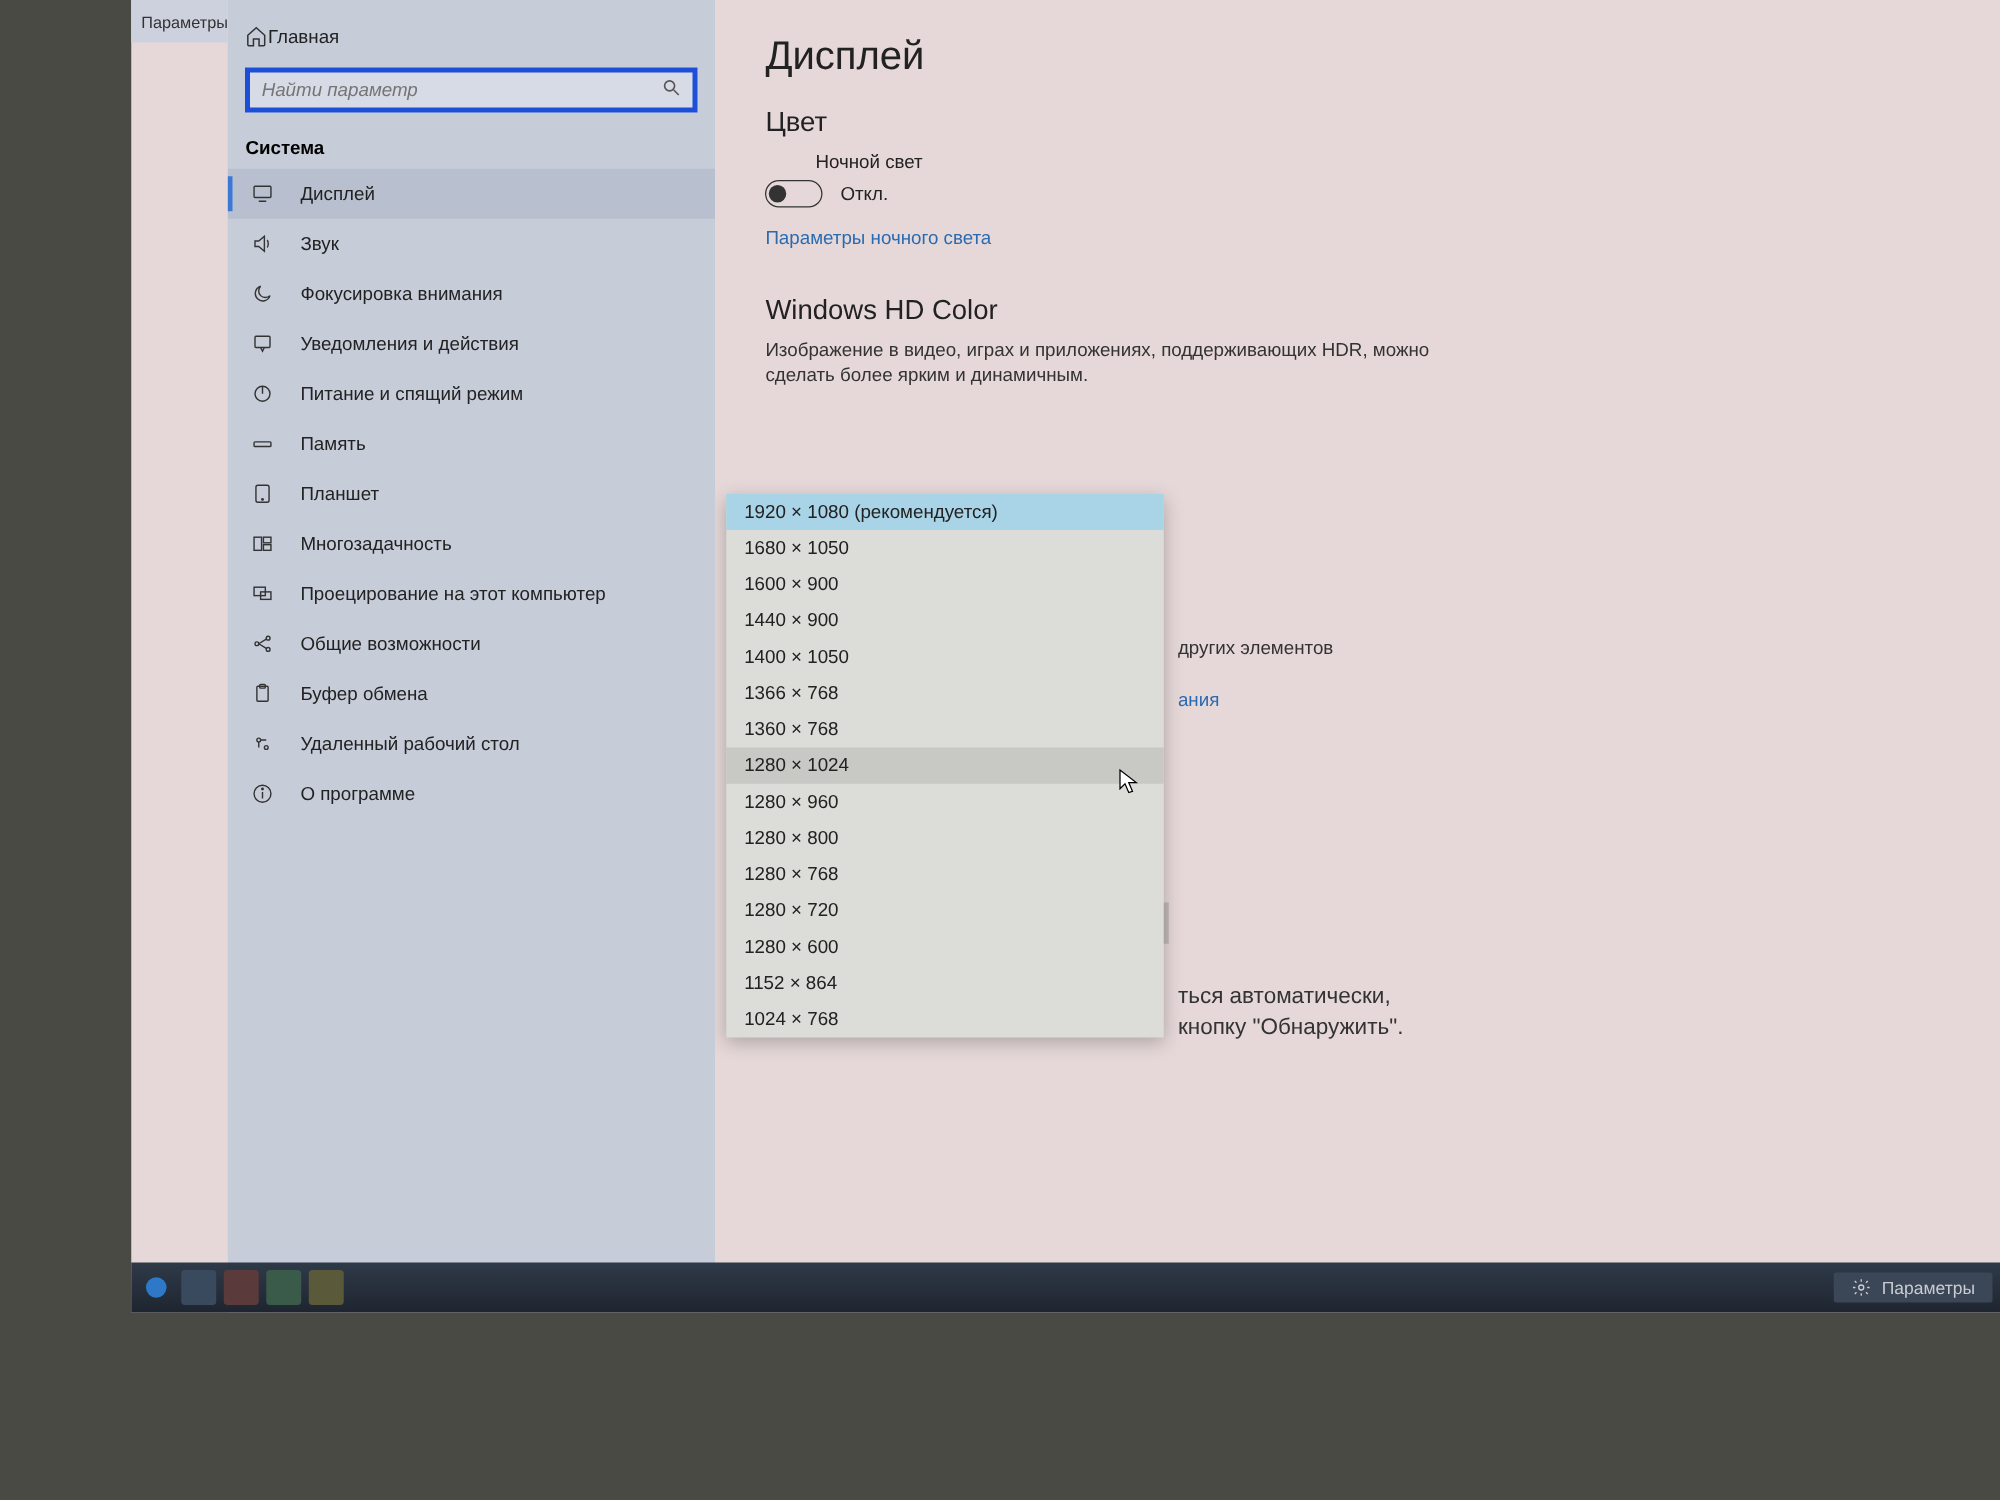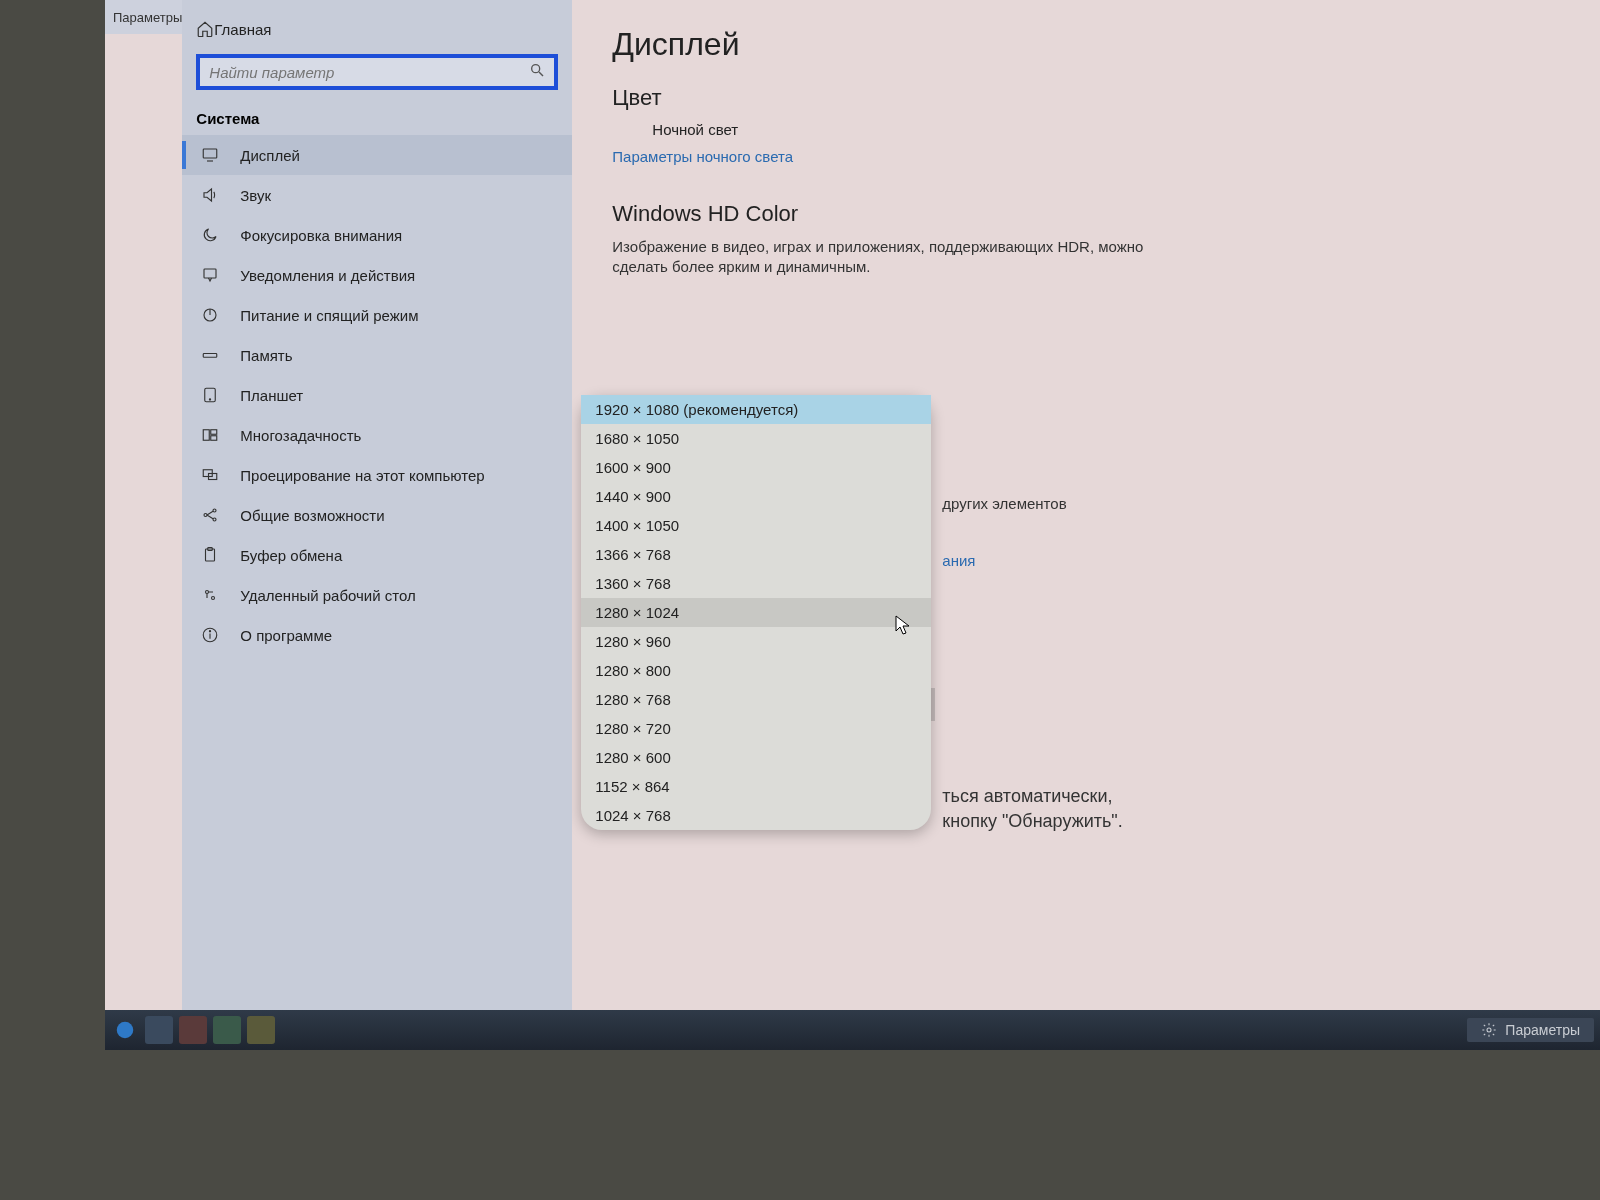--- a/index.html
+++ b/index.html
@@ -44,21 +44,20 @@
     }
     .toggle-knob { width:14px; height:14px; background:#333; border-radius:50%; }
     .toggle-state { font-size:15px; color:#222; }
     .link { color:#2a6ab0; font-size:15px; cursor:pointer; margin:4px 0; display:inline-block; }
     .desc { font-size:15px; color:#333; line-height:1.35; max-width:560px; }
 
     .dropdown {
       position:absolute; left:9px; top:395px; width:350px;
       background:#dcdcd8; box-shadow:0 4px 14px rgba(0,0,0,0.25);
       z-index:50;
-      border-radius:21px;
     }
     .dropdown-item {
       padding:6px 14px; font-size:15px; color:#222; cursor:pointer;
     }
     .dropdown-item.selected { background:#a9d3e6; }
     .dropdown-item.hover { background:#c8c8c4; }
 
     .cursor-ptr { position:absolute; left:314px; top:220px; z-index:60; }
 
     .detect-btn {
@@ -75,21 +74,21 @@
       padding:0 6px;
     }
     .tb-left { display:flex; align-items:center; gap:6px; }
     .tb-icon { width:28px; height:28px; border-radius:3px; display:flex; align-items:center; justify-content:center; }
     .tb-tile {
       display:flex; align-items:center; gap:8px; background:#3b4656; padding:4px 14px;
       color:#c9cdd3; font-size:14px; border-radius:2px;
     }
     .tb-tile svg { width:16px; height:16px; }
 
-    .right-of-dd { position:absolute; left:370px; top:495px; font-size:15px; color:#333; }
+    .right-of-dd { position:absolute; left:370px; top:510px; font-size:15px; color:#333; }
     .right-of-dd2 { position:absolute; left:370px; top:552px; color:#2a6ab0; font-size:15px; }
     .auto-text { position:absolute; left:370px; top:784px; font-size:18px; color:#333; line-height:1.4; }
   </style>
 </head>
 <body>
 
 <div class="monitor">
   <div class="titlebar">
     <span>Параметры</span>
   </div>
@@ -239,20 +238,26 @@
             <span>О программе</span>
           </div>
         </div>
     </div>
 
     <div class="content">
       <div class="h1">Дисплей</div>
 
       <div class="h2">Цвет</div>
       <div class="label">Ночной свет</div>
+      <div class="toggle-row">
+        <div class="toggle">
+          <div class="toggle-knob"></div>
+        </div>
+        <span class="toggle-state">Откл.</span>
+      </div>
       <span class="link">Параметры ночного света</span>
 
       <div class="h2" style="margin-top:32px;">Windows HD Color</div>
       <div class="desc">Изображение в видео, играх и приложениях, поддерживающих HDR, можно сделать более ярким и динамичным.</div>
       <span class="link" style="margin-top:4px;">Настройки Windows HD Color</span>
 
       
       <div class="dropdown">
         <div id="res-list">
             <div class="dropdown-item selected">1920 × 1080 (рекомендуется)</div>

